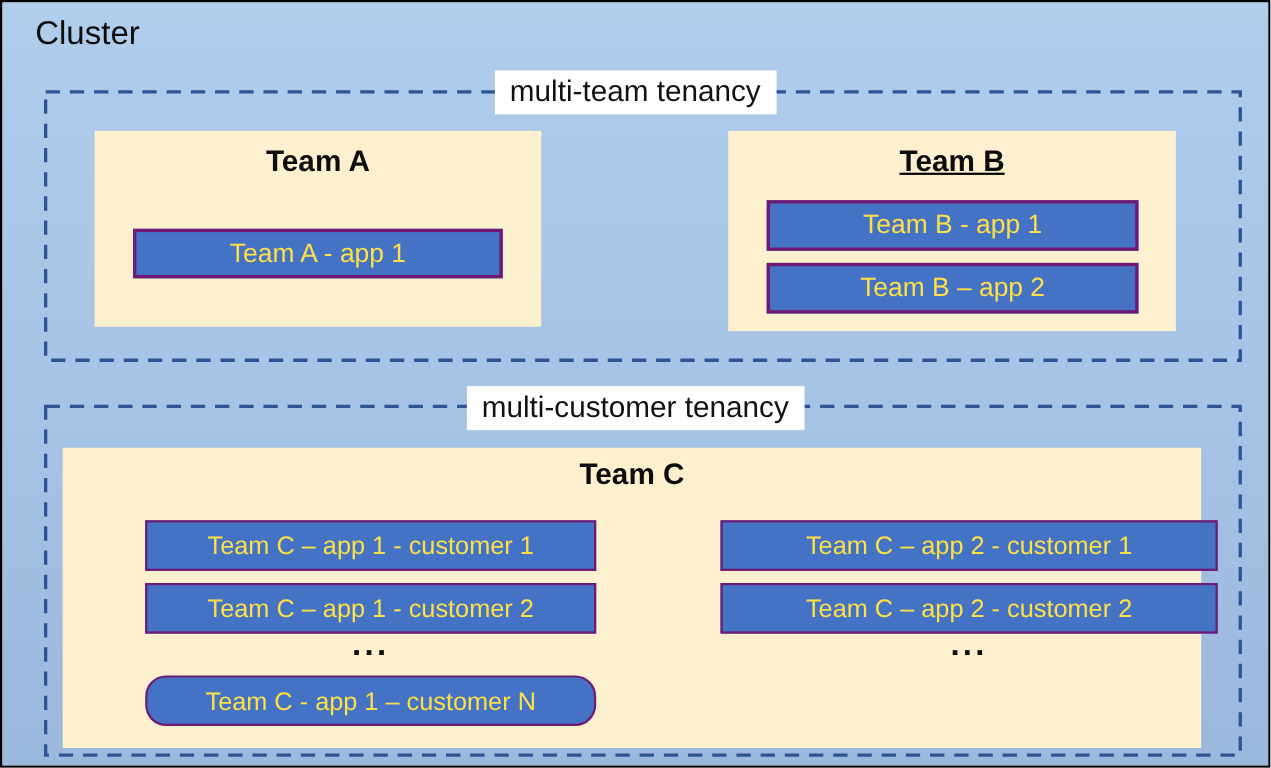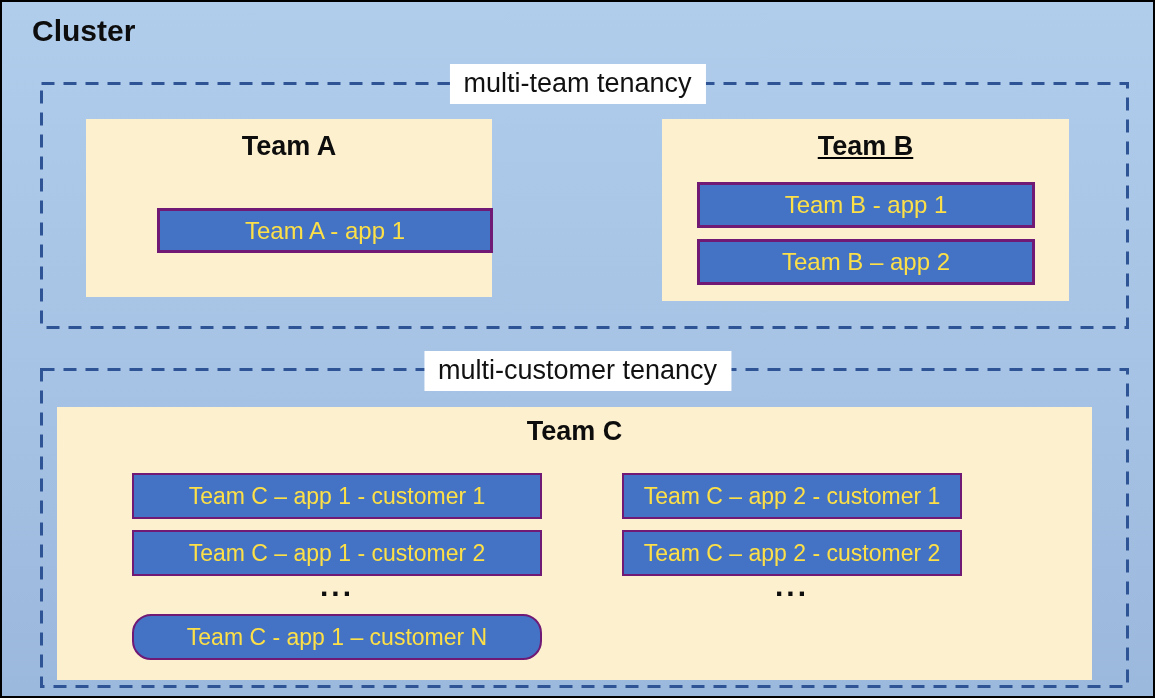--- a/index.html
+++ b/index.html
@@ -13,21 +13,21 @@
     border: 2px solid #000000;
     background: linear-gradient(180deg, #B1CDEC 0%, #A6C2E4 55%, #9BB8DD 100%);
     overflow: hidden;
   }
 
   .cluster-title {
     position: absolute;
     left: 30px;
     top: 12px;
     font-size: 30px;
-    font-weight: bold;
+    font-weight: normal;
     color: #0d0d0d;
     letter-spacing: 0px;
   }
 
   .dash-layer {
     position: absolute;
     left: 0; top: 0;
     width: 1155px;
     height: 698px;
     pointer-events: none;
@@ -70,27 +70,27 @@
     display: flex;
     align-items: center;
     justify-content: center;
     background: #4472C4;
     border: 3px solid #701a75;
     color: #fde047;
     font-size: 24px;
     white-space: nowrap;
   }
 
-  .app.a1  { left: 35px; top: 89px;  width: 336px; height: 45px; margin-left: 36px; }
+  .app.a1  { left: 35px; top: 89px;  width: 336px; height: 45px; }
   .app.b1  { left: 35px; top: 63px;  width: 338px; height: 46px; }
   .app.b2  { left: 35px; top: 120px; width: 338px; height: 46px; }
 
   .app.sm { border-width: 2px; font-size: 23px; }
   .col1 { left: 75px;  width: 410px; }
-  .col2 { left: 565px; width: 340px; }
+  .col2 { left: 598px; width: 452px; }
   .row1 { top: 66px;  height: 46px; }
   .row2 { top: 123px; height: 46px; }
   .row3 { top: 207px; height: 46px; border-radius: 19px; }
 
   .dots {
     position: absolute;
     top: 165px;
     height: 40px;
     display: flex;
     align-items: center;

